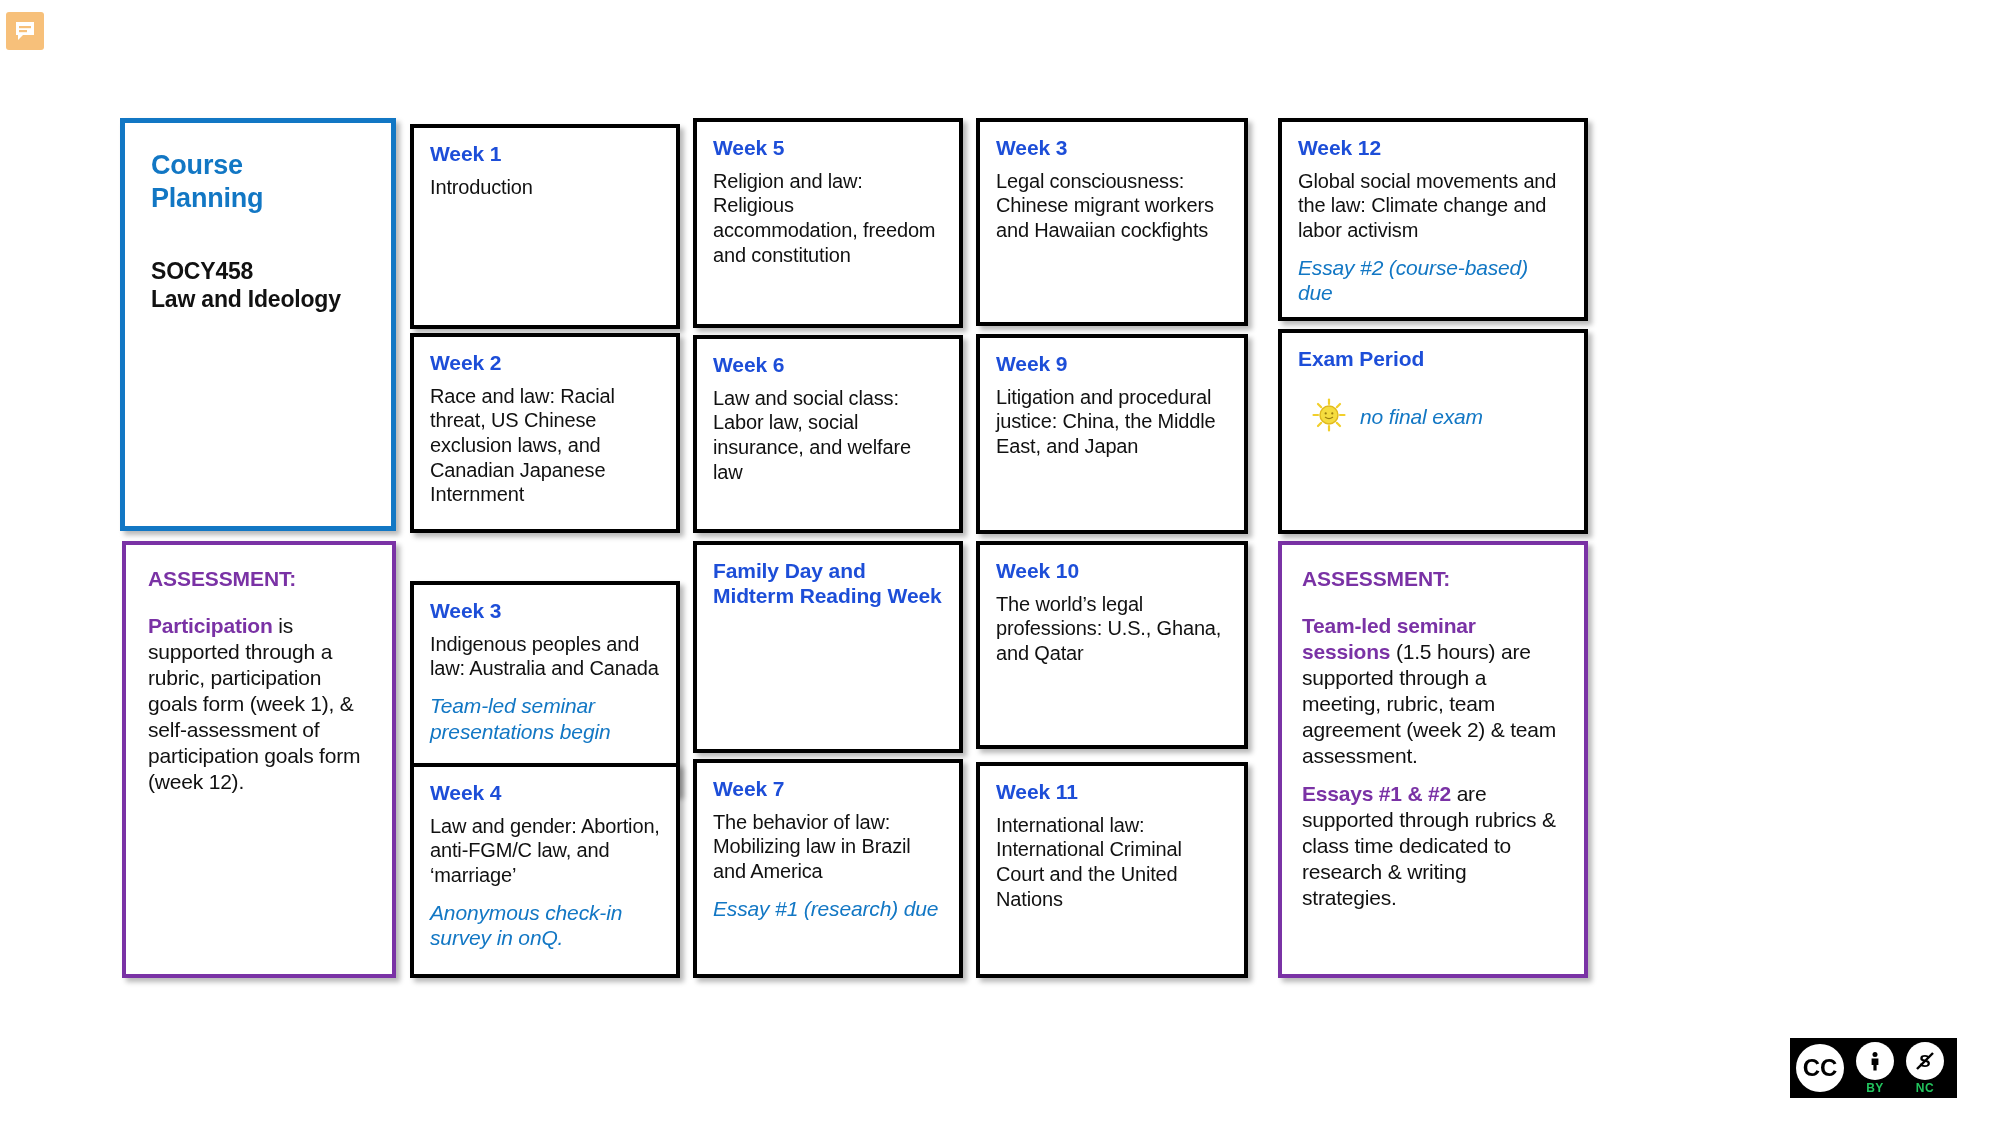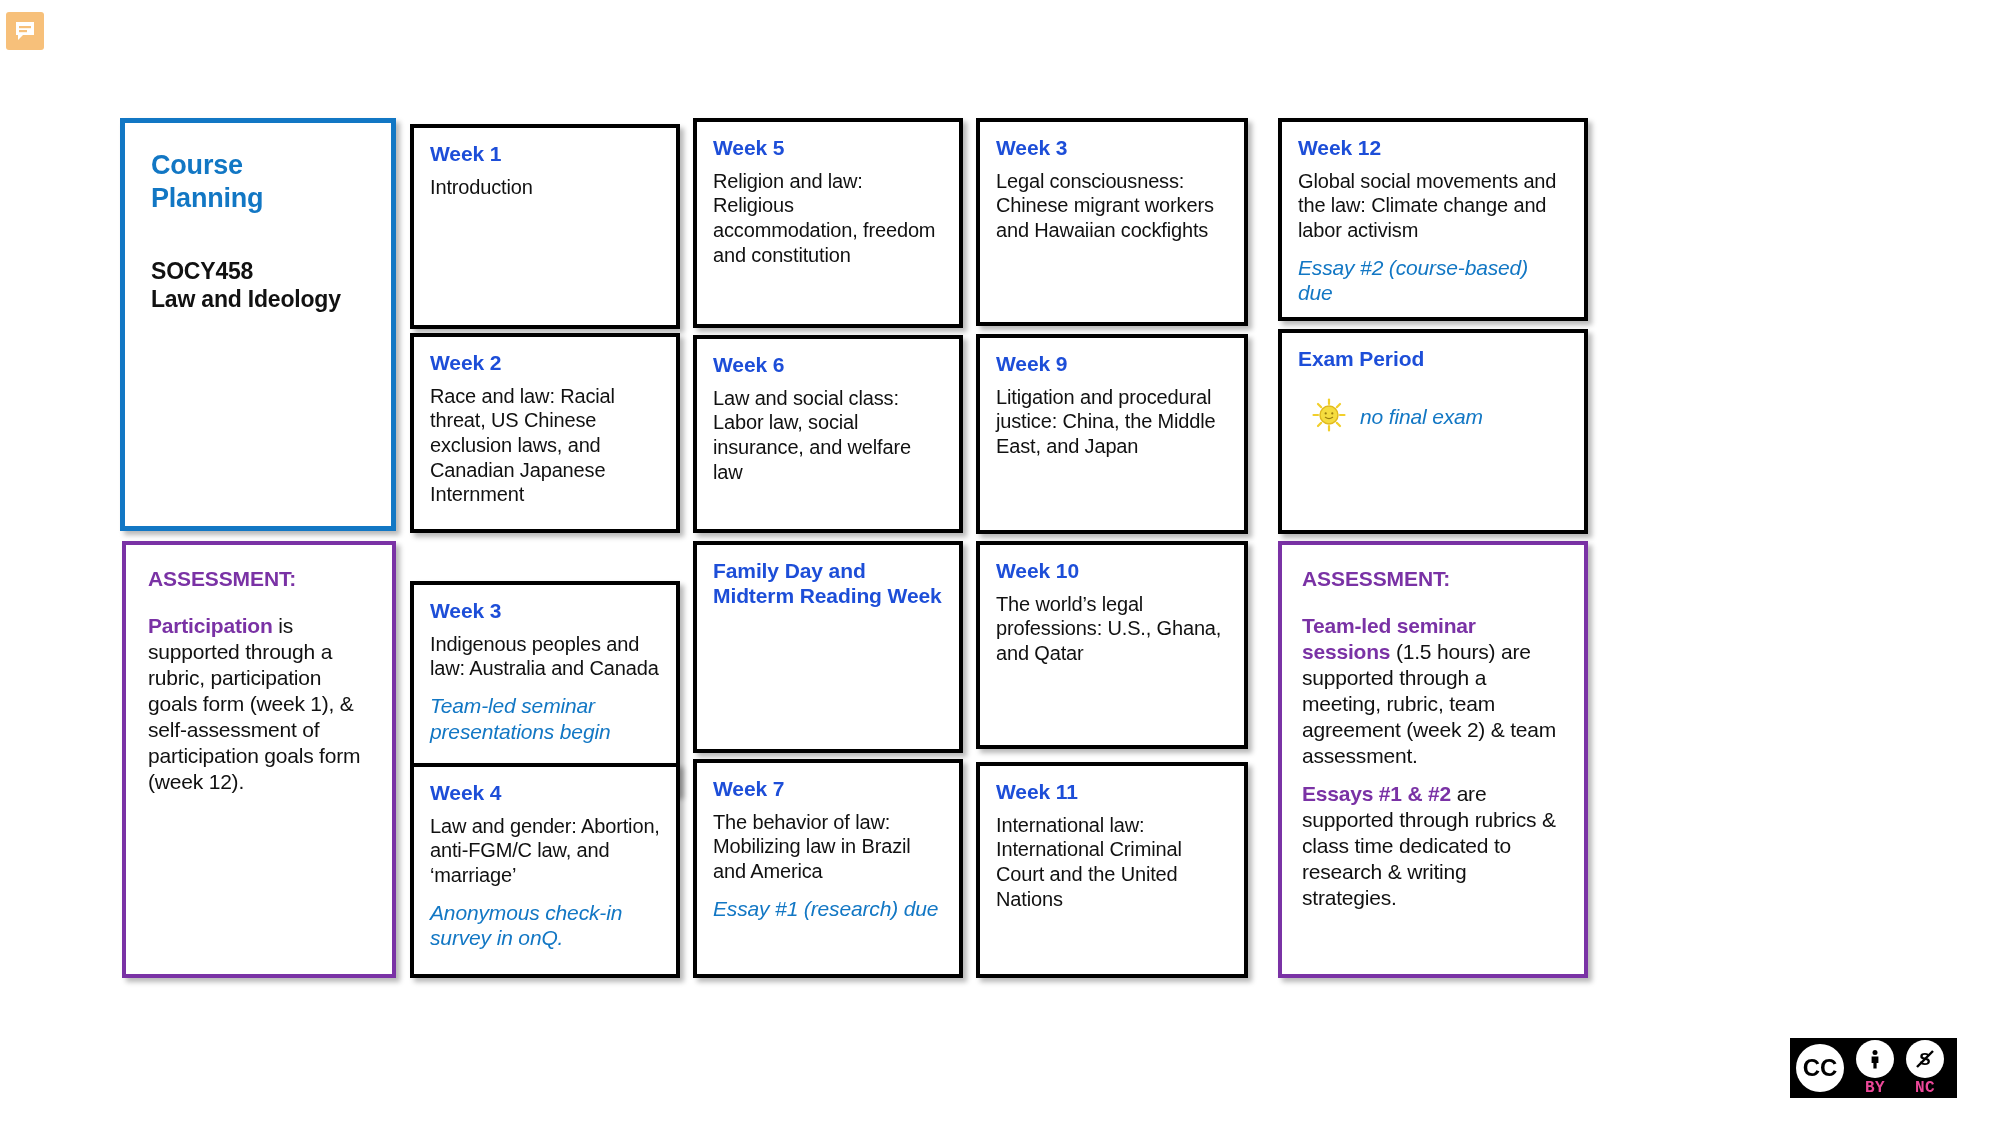--- a/index.html
+++ b/index.html
@@ -179,25 +179,24 @@
     color: #000000;
   }
   .cc-col {
     display: flex;
     flex-direction: column;
     align-items: center;
     justify-content: center;
     gap: 1px;
   }
   .cc-lbl {
-    color: #ec4899;
-    font-size: 16px;
+    color: #22c55e;
+    font-size: 12px;
     font-weight: bold;
     letter-spacing: 0.5px;
-    font-family: Liberation Mono, monospace;
   }
 </style>
 </head>
 <body>
 
 <div id="comment-icon">
   <svg width="24" height="24" viewBox="0 0 24 24" aria-hidden="true">
     <path d="M3 3 H21 V16 H10 L5 21 V16 H3 Z" fill="#ffffff"></path>
     <rect x="6" y="7" width="12" height="2.2" fill="#f7c07a"></rect>
     <rect x="6" y="11" width="8" height="2.2" fill="#f7c07a"></rect>

